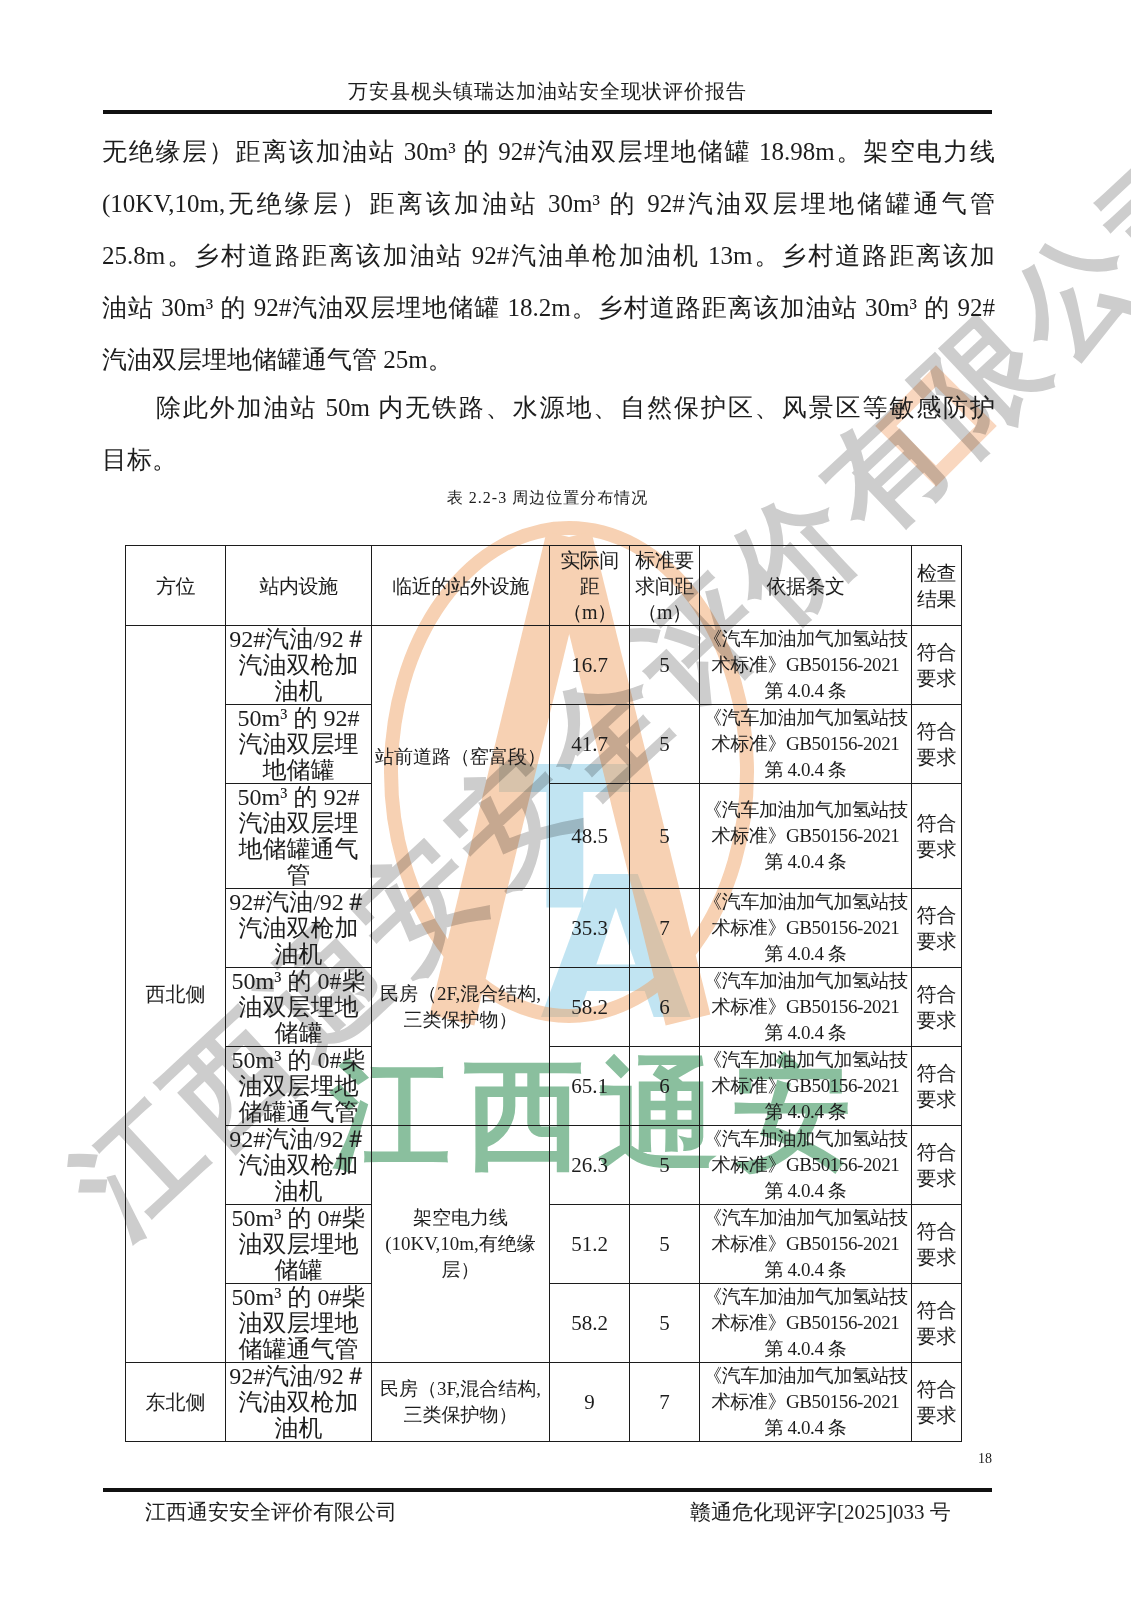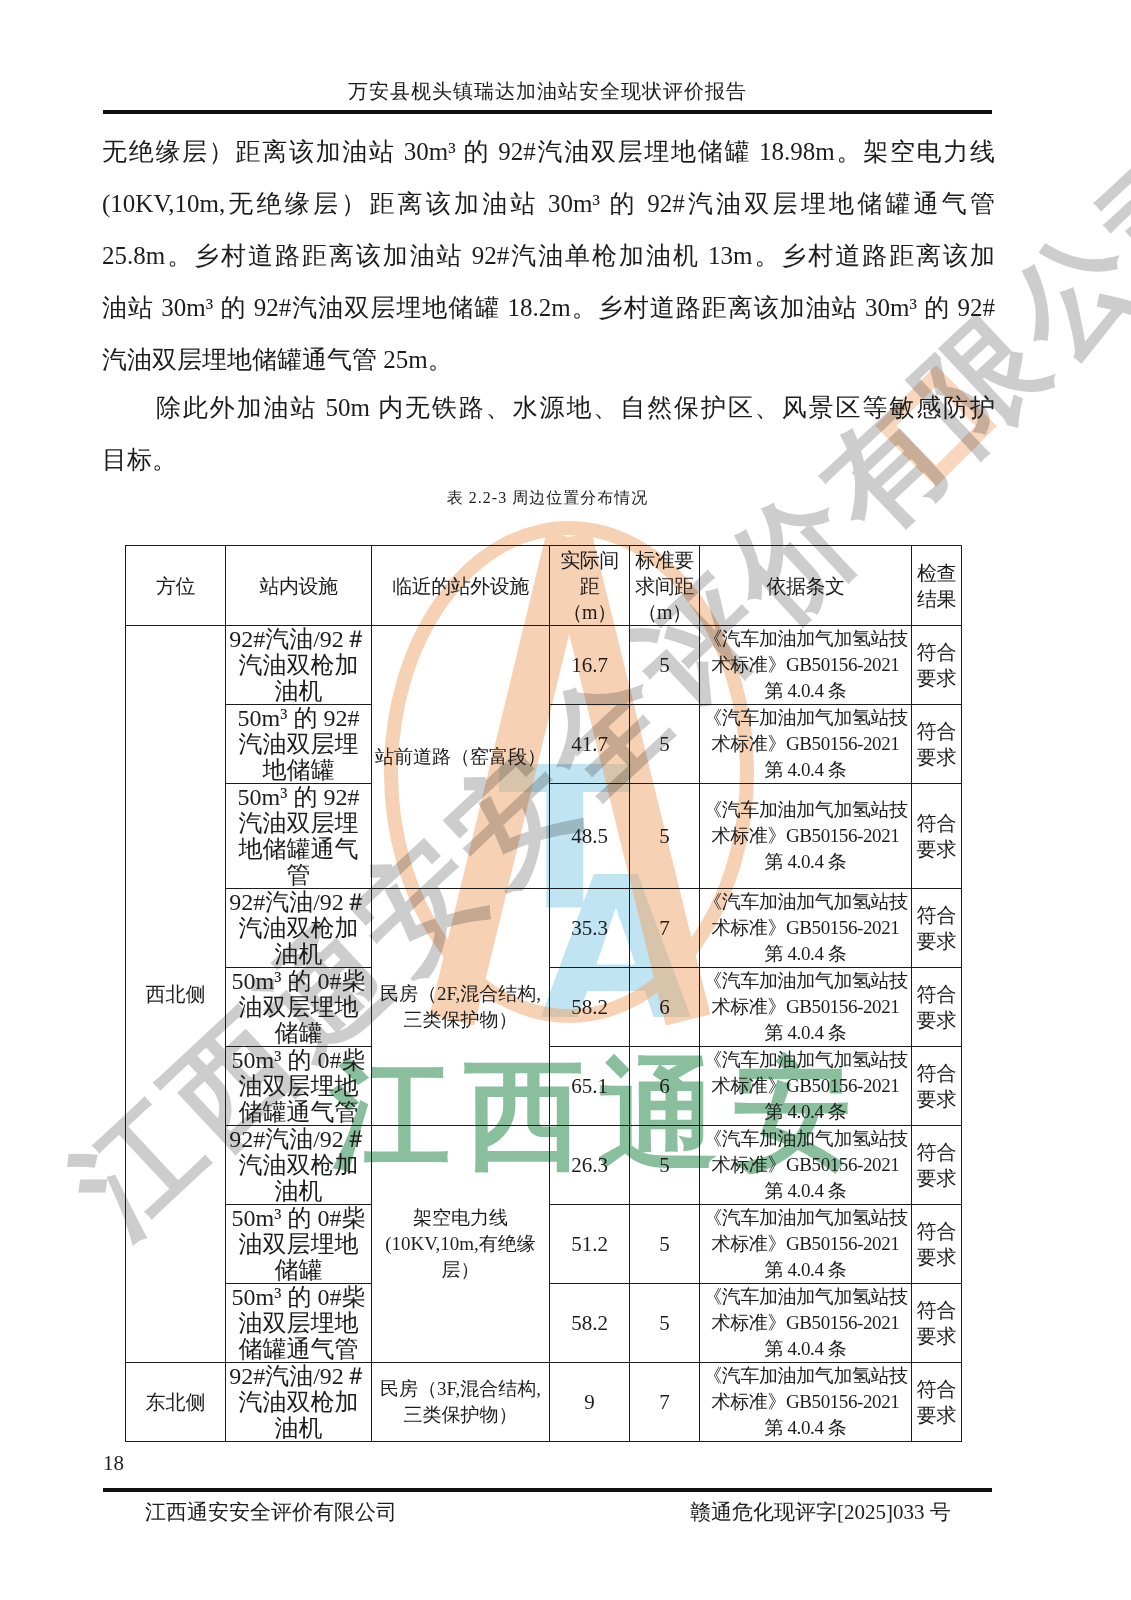--- a/index.html
+++ b/index.html
@@ -27,21 +27,21 @@
   .dist-table tr{height:78px;}
   .dist-table tr.hdr{height:80px;}
   .dist-table th{font-size:20px;letter-spacing:-0.5px;}
   td.c-basis{font-size:19px;letter-spacing:-0.4px;}
   td.c-inside{font-size:24px;}
   td.c-outside{font-size:19px;}
   td.c-num{font-size:21px;}
   td.c-dir{font-size:20px;}
   td.c-result{font-size:20px;margin-left:20px;}
   
-  .page-number{position:absolute;left:103px;top:1451px;width:889px;text-align:left;font-size:21px;}
+  .page-number{position:absolute;left:103px;top:1451px;width:889px;text-align:right;font-size:14px;}
   .footer-rule{position:absolute;left:103px;top:1488px;width:889px;height:4px;background:#111;}
   .footer-left{position:absolute;left:145px;top:1498px;font-size:21px;}
   .footer-right{position:absolute;left:690px;top:1498px;font-size:21px;}
   
   .wm{position:absolute;pointer-events:none;mix-blend-mode:multiply;}
   .wm-diagonal{left:40px;top:1150px;transform:rotate(-43deg);transform-origin:0 0;
         white-space:nowrap;font-family:"Liberation Sans","DejaVu Sans",sans-serif;
         font-weight:bold;font-size:120px;letter-spacing:8px;color:#909090;opacity:.45;}
   .wm-red{left:330px;top:1035px;font-family:"Liberation Sans","DejaVu Sans",sans-serif;
         font-weight:bold;font-size:120px;letter-spacing:14px;color:#15803d;opacity:.5;}

